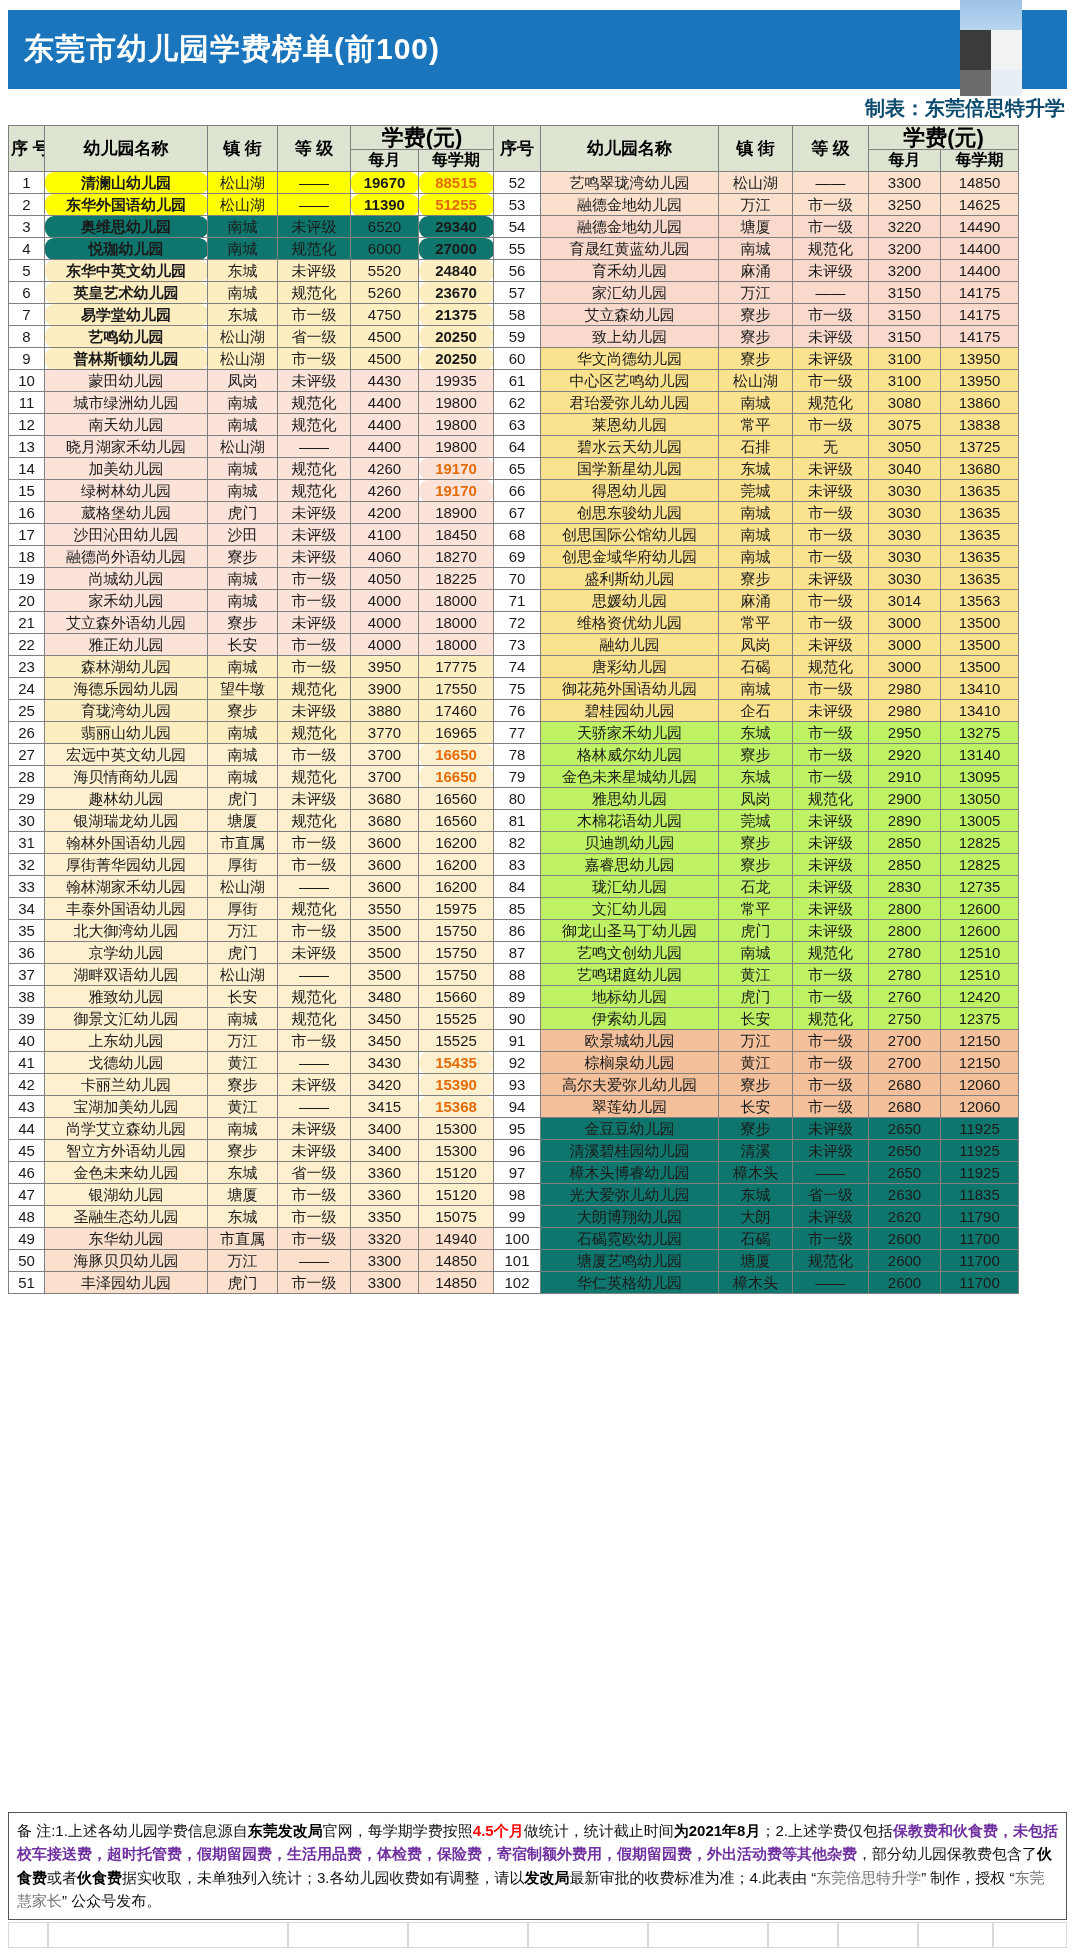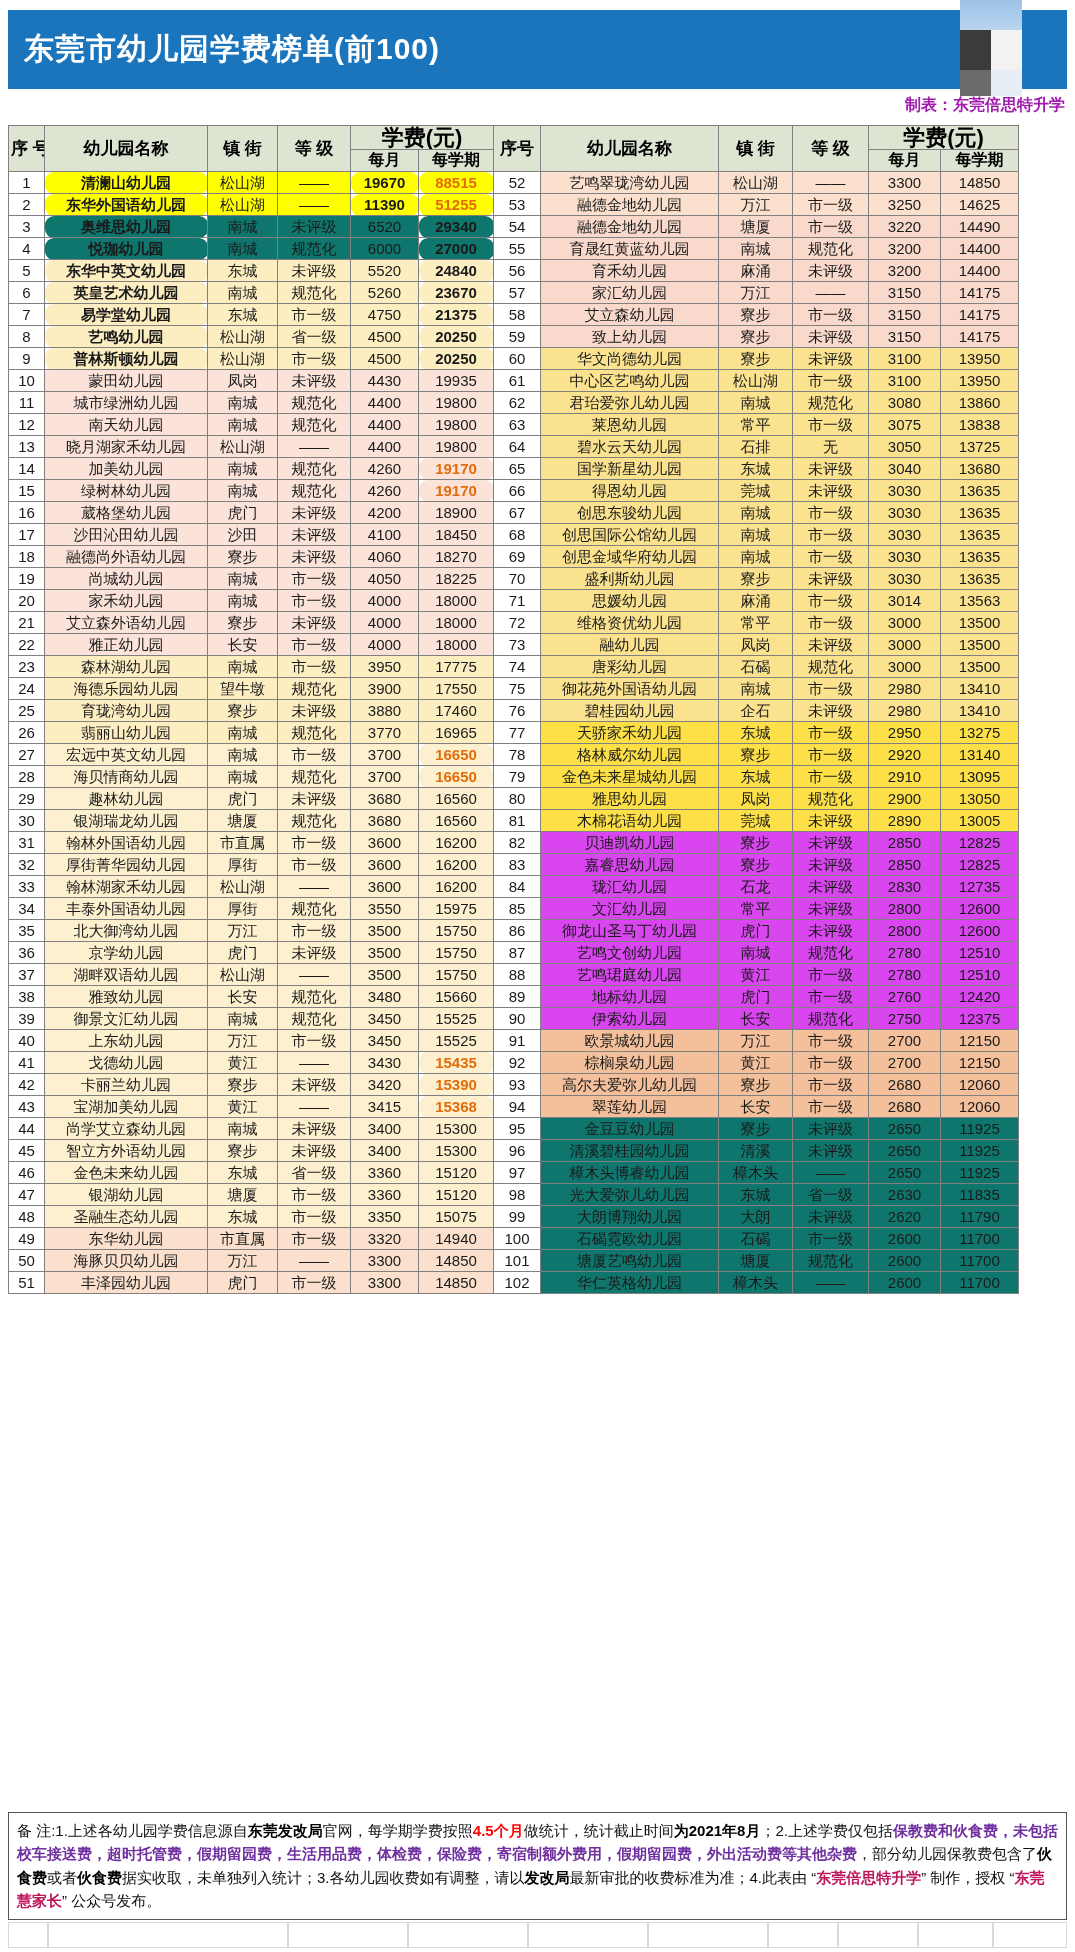--- a/index.html
+++ b/index.html
@@ -28,21 +28,21 @@
   #logo-top{ position:absolute; left:0; top:0; width:62px; height:30px;
      background:linear-gradient(180deg,#9dc3e6 0%,#b9d4ef 100%); }
   #logo-a{ position:absolute; left:0; top:30px; width:31px; height:40px; background:#3b3b3b;}
   #logo-b{ position:absolute; left:31px; top:30px; width:31px; height:40px; background:#f2f2f2;}
   #logo-c{ position:absolute; left:0; top:70px; width:31px; height:26px; background:#6b6b6b;}
   #logo-d{ position:absolute; left:31px; top:70px; width:31px; height:26px; background:#e8eef5;}
 
   
   #credit{
     position:absolute; right:10px; top:95px;
-    font-size:16px; font-weight:bold; color:#a21caf; white-space:nowrap;
+    font-size:20px; font-weight:bold; color:#0c4a6e; white-space:nowrap;
   }
 
   
   #sheet{
     position:absolute; left:8px; top:125px; width:1059px;
   }
   table.t{
     border-collapse:collapse; width:964px; table-layout:fixed;
     font-size:14.5px; color:#1a1a1a;
   }
@@ -80,43 +80,43 @@
   td.tw{ font-size:15px;}
   td.lv{ font-size:15px;}
   td.mo{ font-size:15px;}
   td.se{ font-size:15px;}
 
   
   .bg-yellowhi { background:#ffff00; }
   .bg-y1 { background:#fdf0cf; }
   .bg-pk1{ background:#fbe3da; }
   .bg-pk2{ background:#f8d9cc; }
-  .bg-or1{ background:#d946ef; }
+  .bg-or1{ background:#bef264; }
   .bg-or2{ background:#f3c09b; }
   .bg-ye1{ background:#fbe28f; }
-  .bg-ye2{ background:#fde047; }
+  .bg-ye2{ background:#bef264; }
   .bg-cr1{ background:#fdeec2; }
   .bg-cr2{ background:#0f766e; }
   .bg-sl1{ background:#fae0cd; }
 
   .b   { font-weight:bold;border-radius:9px; }
   .orange{ color:#e36c09; font-weight:bold; }
 
   
   #note{
     position:absolute; left:8px; top:1812px; width:1059px; height:108px;
     border:1px solid #555; background:#fff;
     padding:6px 8px 0 8px;
     font-size:15px; line-height:1.55; color:#111;
     font-family:"Liberation Sans","DejaVu Sans",sans-serif;
   }
   #note .bk{ font-weight:bold; color:#000; }
   #note .rd{ color:#ff0000; font-weight:bold; }
   #note .pu{ color:#7030a0; font-weight:bold; }
-  #note .r2{ color:#be185d; font-weight:bold; }
+  #note .r2{ color:#737373; font-weight:normal; }
 
   
   #strip{ position:absolute; left:8px; top:1922px; width:1059px; height:26px; display:flex; }
   #strip div{ border:1px solid #d9d9d9; height:26px; }
 </style>
 </head>
 <body>
 
 <div id="banner">
   <div id="banner-title">东莞市幼儿园学费榜单(前100)</div>

